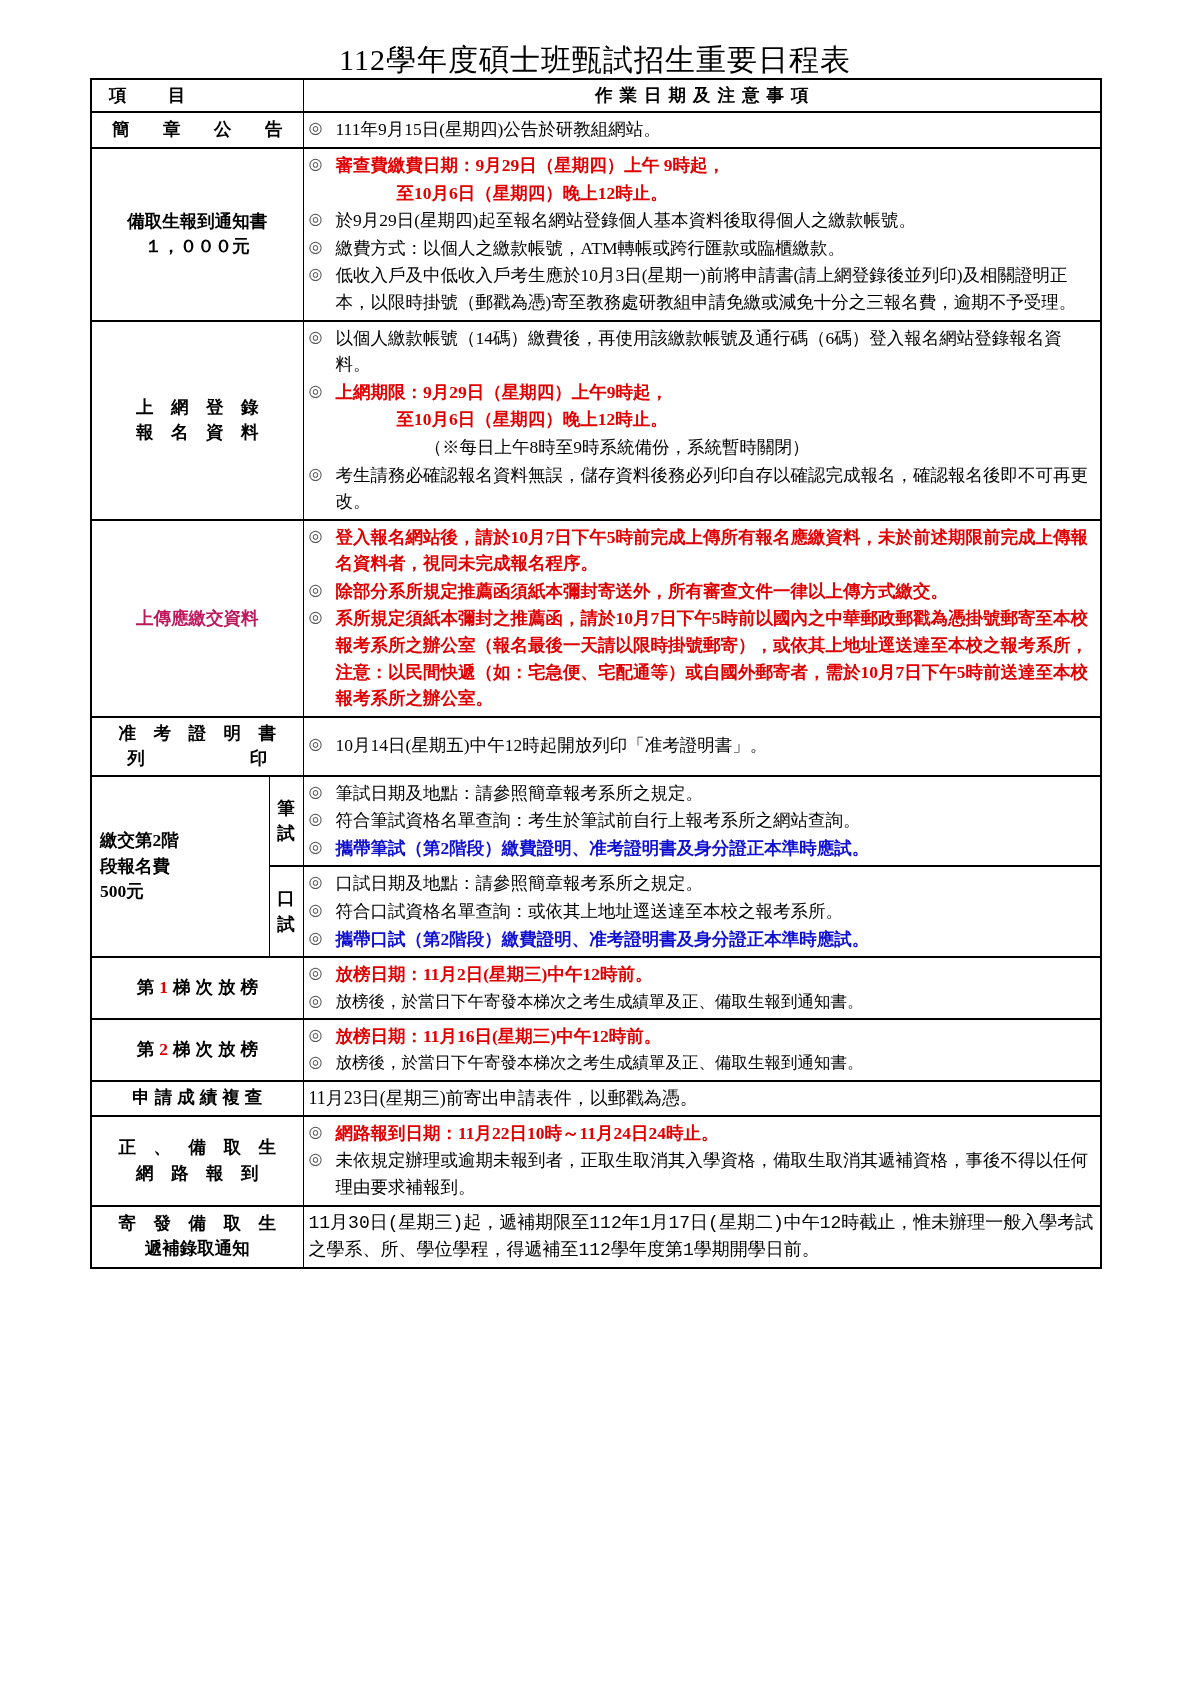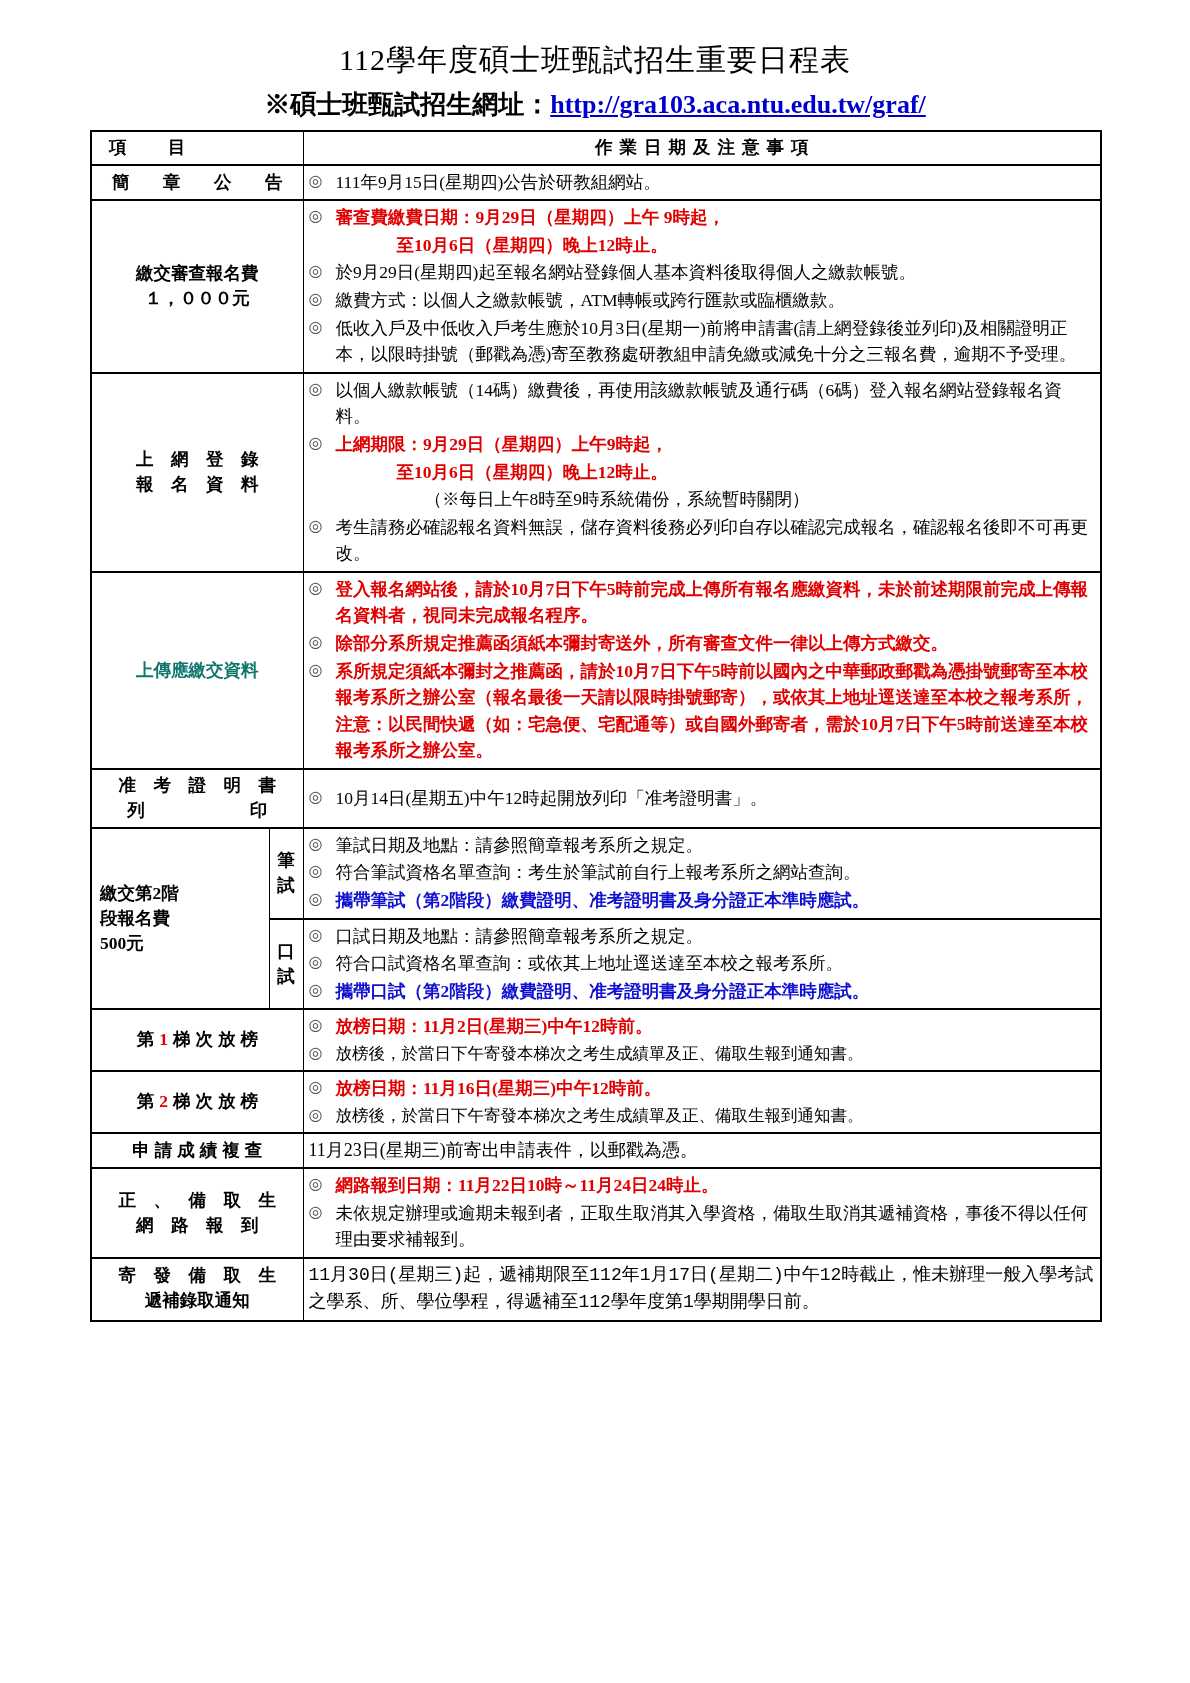--- a/index.html
+++ b/index.html
@@ -71,21 +71,21 @@
     text-align: center;
     font-weight: 700;
     font-size: 18.5px;
     letter-spacing: 0px;
     line-height: 1.5;
     white-space: nowrap;
   }
   .lbl.spread { letter-spacing: 8px; text-indent: 8px; }
   .lbl.spread-s { letter-spacing: 5px; text-indent: 5px; }
   .lbl.left { text-align: left; padding-left: 8px; }
-  .lbl.red { color: #0f766e; margin-top: 32px; }
+  .lbl.red { color: #be185d; margin-top: 32px; }
   .lbl .num-red { color: #e00000; }
   .lbl-block { display: block; }
 
   .sub-v {
     text-align: center;
     font-weight: 700;
     font-size: 18px;
     line-height: 1.25;
     padding: 2px 1px;
   }
@@ -139,21 +139,20 @@
   .indent-1 { display: block; padding-left: 88px; }
   .indent-2 { display: block; padding-left: 116px; }
 </style>
 </head>
 <body>
 
 <div class="page">
 
   <div class="doc-title">112學年度碩士班甄試招生重要日程表</div>
 
-  <div class="doc-subtitle"><span>※碩士班甄試招生網址：</span><span class="url">http://gra103.aca.ntu.edu.tw/graf/</span></div>
 
   <table class="schedule">
     <colgroup>
       <col class="c-label">
         <col class="c-sub">
         <col class="c-body">
     </colgroup>
     <tbody>
 
       <tr>
@@ -165,21 +164,21 @@
         <td class="lbl spread" colspan="2">簡　章　公　告</td>
         <td class="body-cell">
           <ul class="bul">
             <li><span class="bullet">◎</span><span>111年9月15日(星期四)公告於研教組網站。</span></li>
           </ul>
         </td>
       </tr>
 
       <tr class="sep">
         <td class="lbl" colspan="2">
-          <span class="lbl-block">繳交審查報名費</span>
+          <span class="lbl-block">備取生報到通知書</span>
           <span class="lbl-block">１，０００元</span>
         </td>
         <td class="body-cell">
           <ul class="bul">
             <li class="red"><span class="bullet">◎</span><span>審查費繳費日期：9月29日（星期四）上午 9時起，</span></li>
             <li class="red" style="padding-left:0">
                 <span class="indent-1">至10月6日（星期四）晚上12時止。</span>
               </li>
             <li><span class="bullet">◎</span><span>於9月29日(星期四)起至報名網站登錄個人基本資料後取得個人之繳款帳號。</span></li>
             <li><span class="bullet">◎</span><span>繳費方式：以個人之繳款帳號，ATM轉帳或跨行匯款或臨櫃繳款。</span></li>

